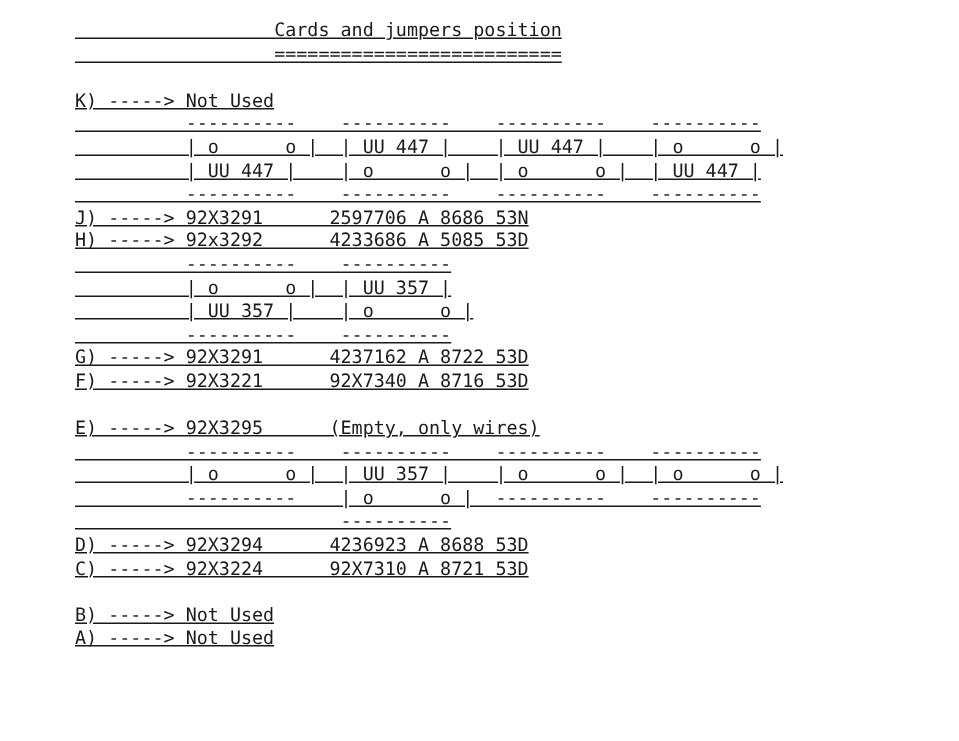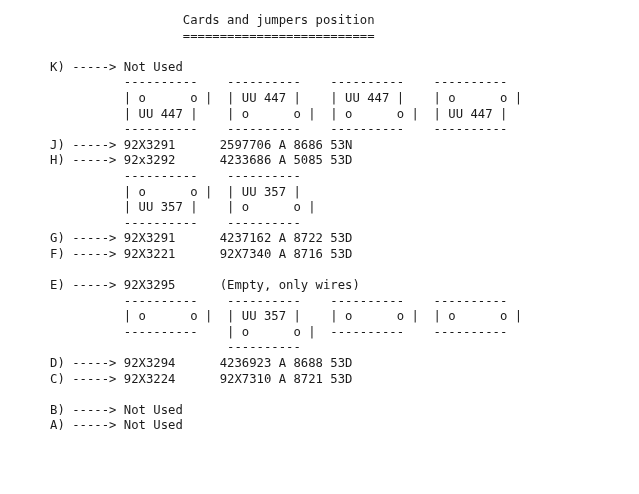--- a/index.html
+++ b/index.html
@@ -26,20 +26,21 @@
     left: 50px;
     top: 13px;
     margin: 0;
     padding: 0;
     font-family: "DejaVu Sans Mono", "Liberation Mono", monospace;
     font-size: 12.25px;
     line-height: 15.6px;
     color: #1a1a1a;
     white-space: pre;
     letter-spacing: 0px;
+    text-decoration: underline;
     -webkit-font-smoothing: antialiased;
   }
   #ascii .ln {
     display: block;
     height: 15.6px;
     white-space: pre;
   }
 </style>
 </head>
 <body>

